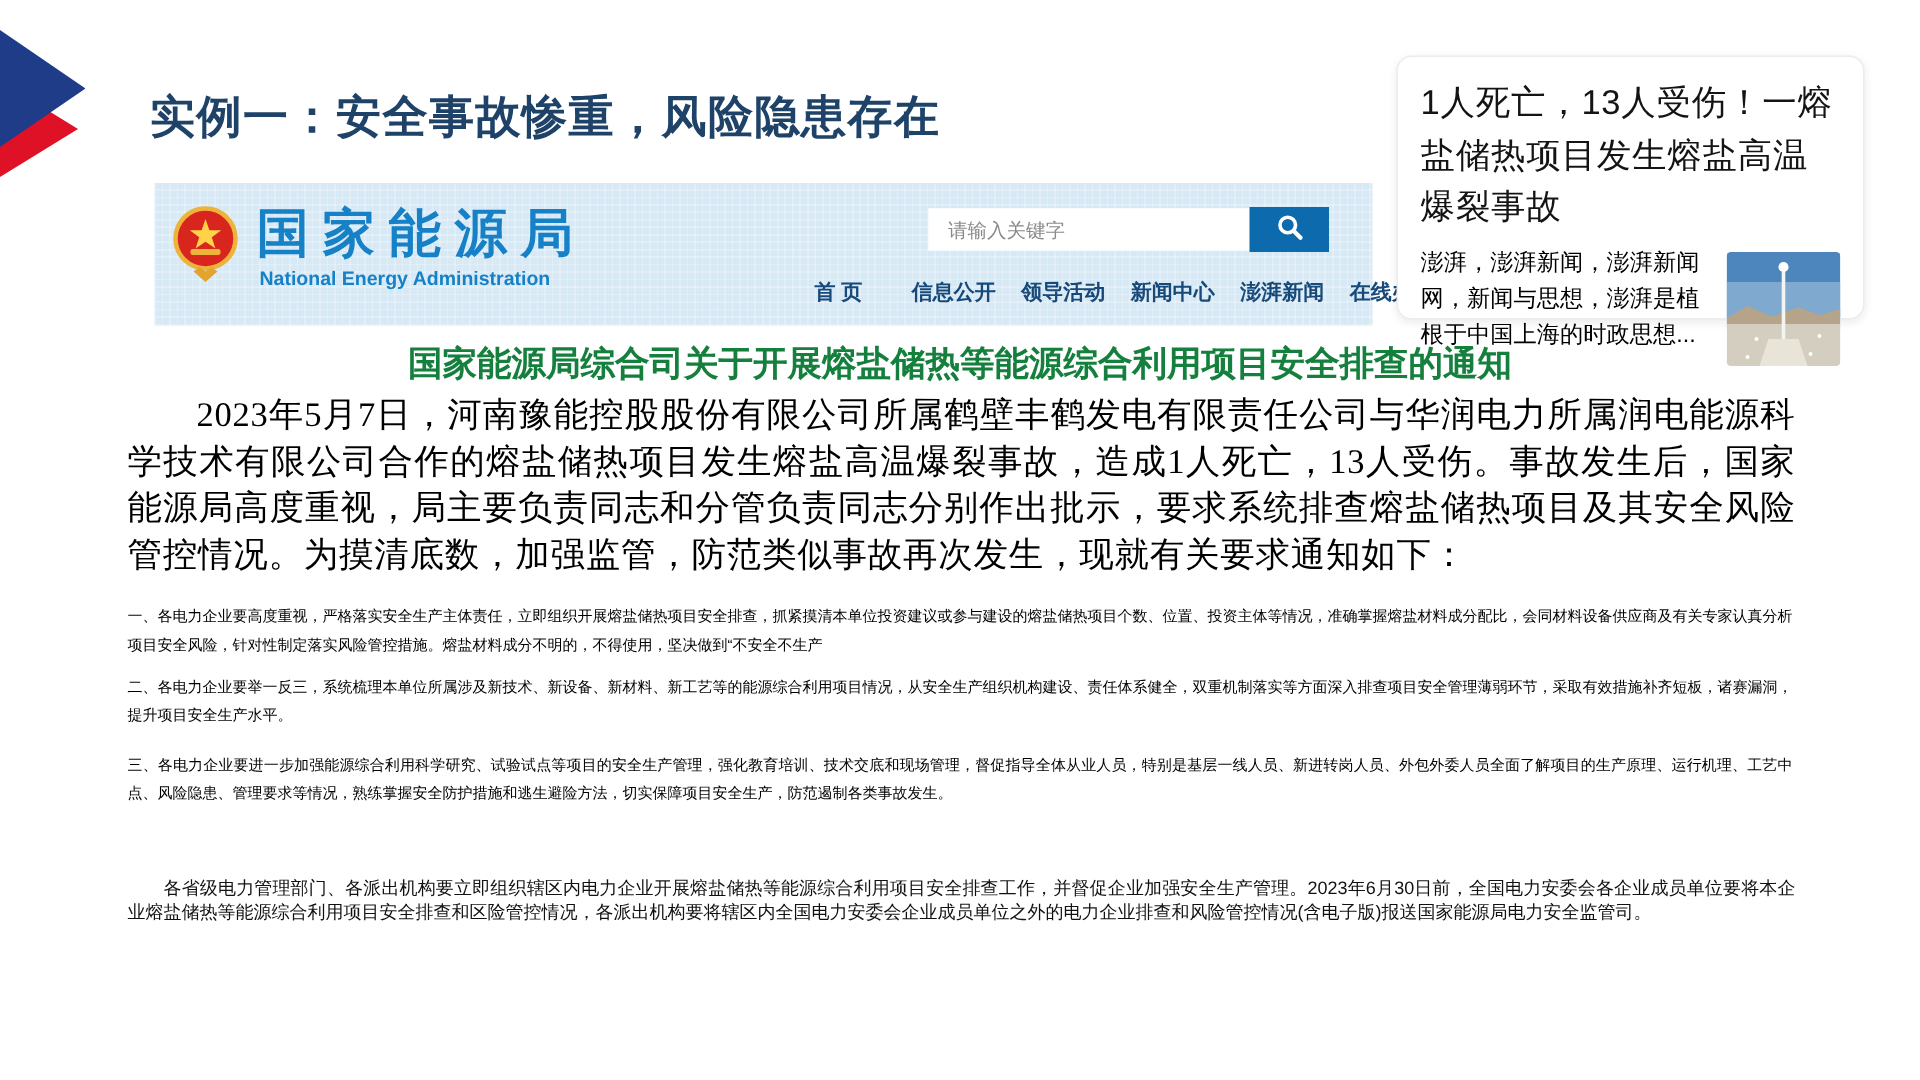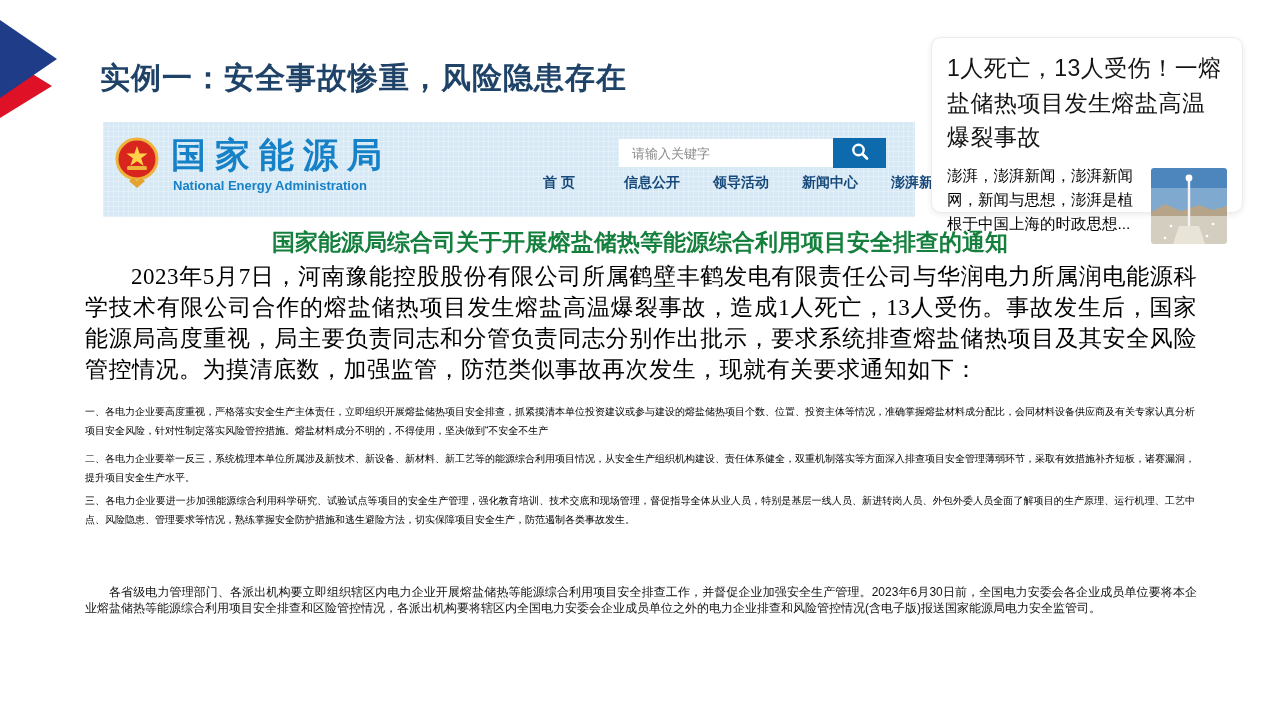--- a/index.html
+++ b/index.html
@@ -42,22 +42,22 @@
     font-size:13px;color:#999;padding:0 12px;box-sizing:border-box;outline:none;
     font-family:"Liberation Sans","DejaVu Sans",sans-serif;
   }
   .search-box::placeholder{color:#8a8a8a;}
   .search-btn{
     position:absolute;left:730px;top:16px;width:53px;height:30px;
     background:#0d6bad;border:none;cursor:pointer;
     display:flex;align-items:center;justify-content:center;
   }
   .nav-row{
-    position:absolute;left:440px;top:52px;width:366px;
-    display:flex;gap:33px;white-space:nowrap;
+    position:absolute;left:440px;top:64px;width:366px;
+    display:flex;gap:17px;white-space:nowrap;
     font-size:14px;font-weight:bold;color:#17497a;
   }
   .nav-row span{cursor:pointer;}
   .nav-row span:first-child{margin-right:16px;}
   
   .news-card{
     position:absolute;left:931px;top:37px;width:312px;height:176px;
     background:#ffffff;border:1px solid #ececec;border-radius:10px;
     box-shadow:0 2px 6px rgba(0,0,0,.08);
     padding:13px 15px;box-sizing:border-box;
@@ -82,21 +82,21 @@
     position:absolute;left:85px;top:261px;width:1112px;
     font-family:"Liberation Serif","DejaVu Serif",serif;
     font-size:23px;color:#000;line-height:31px;
     text-align:justify;text-indent:2em;letter-spacing:.5px;
   }
   .doc-items{position:absolute;left:85px;top:402px;width:1110px;}
   .doc-item{
     font-size:10px;color:#000000;line-height:19px;text-align:justify;
     margin-bottom:9px;
   }
-  .doc-item:nth-child(2){margin-bottom:4px;}
+  .doc-item:nth-child(2){margin-bottom:14px;}
   .doc-footer{
     position:absolute;left:85px;top:584px;width:1112px;
     font-size:12px;color:#111;line-height:16px;text-align:justify;text-indent:2em;
   }
 </style>
 </head>
 <body>
 
 <div class="tri tri-red"></div>
 <div class="tri tri-navy"></div>

